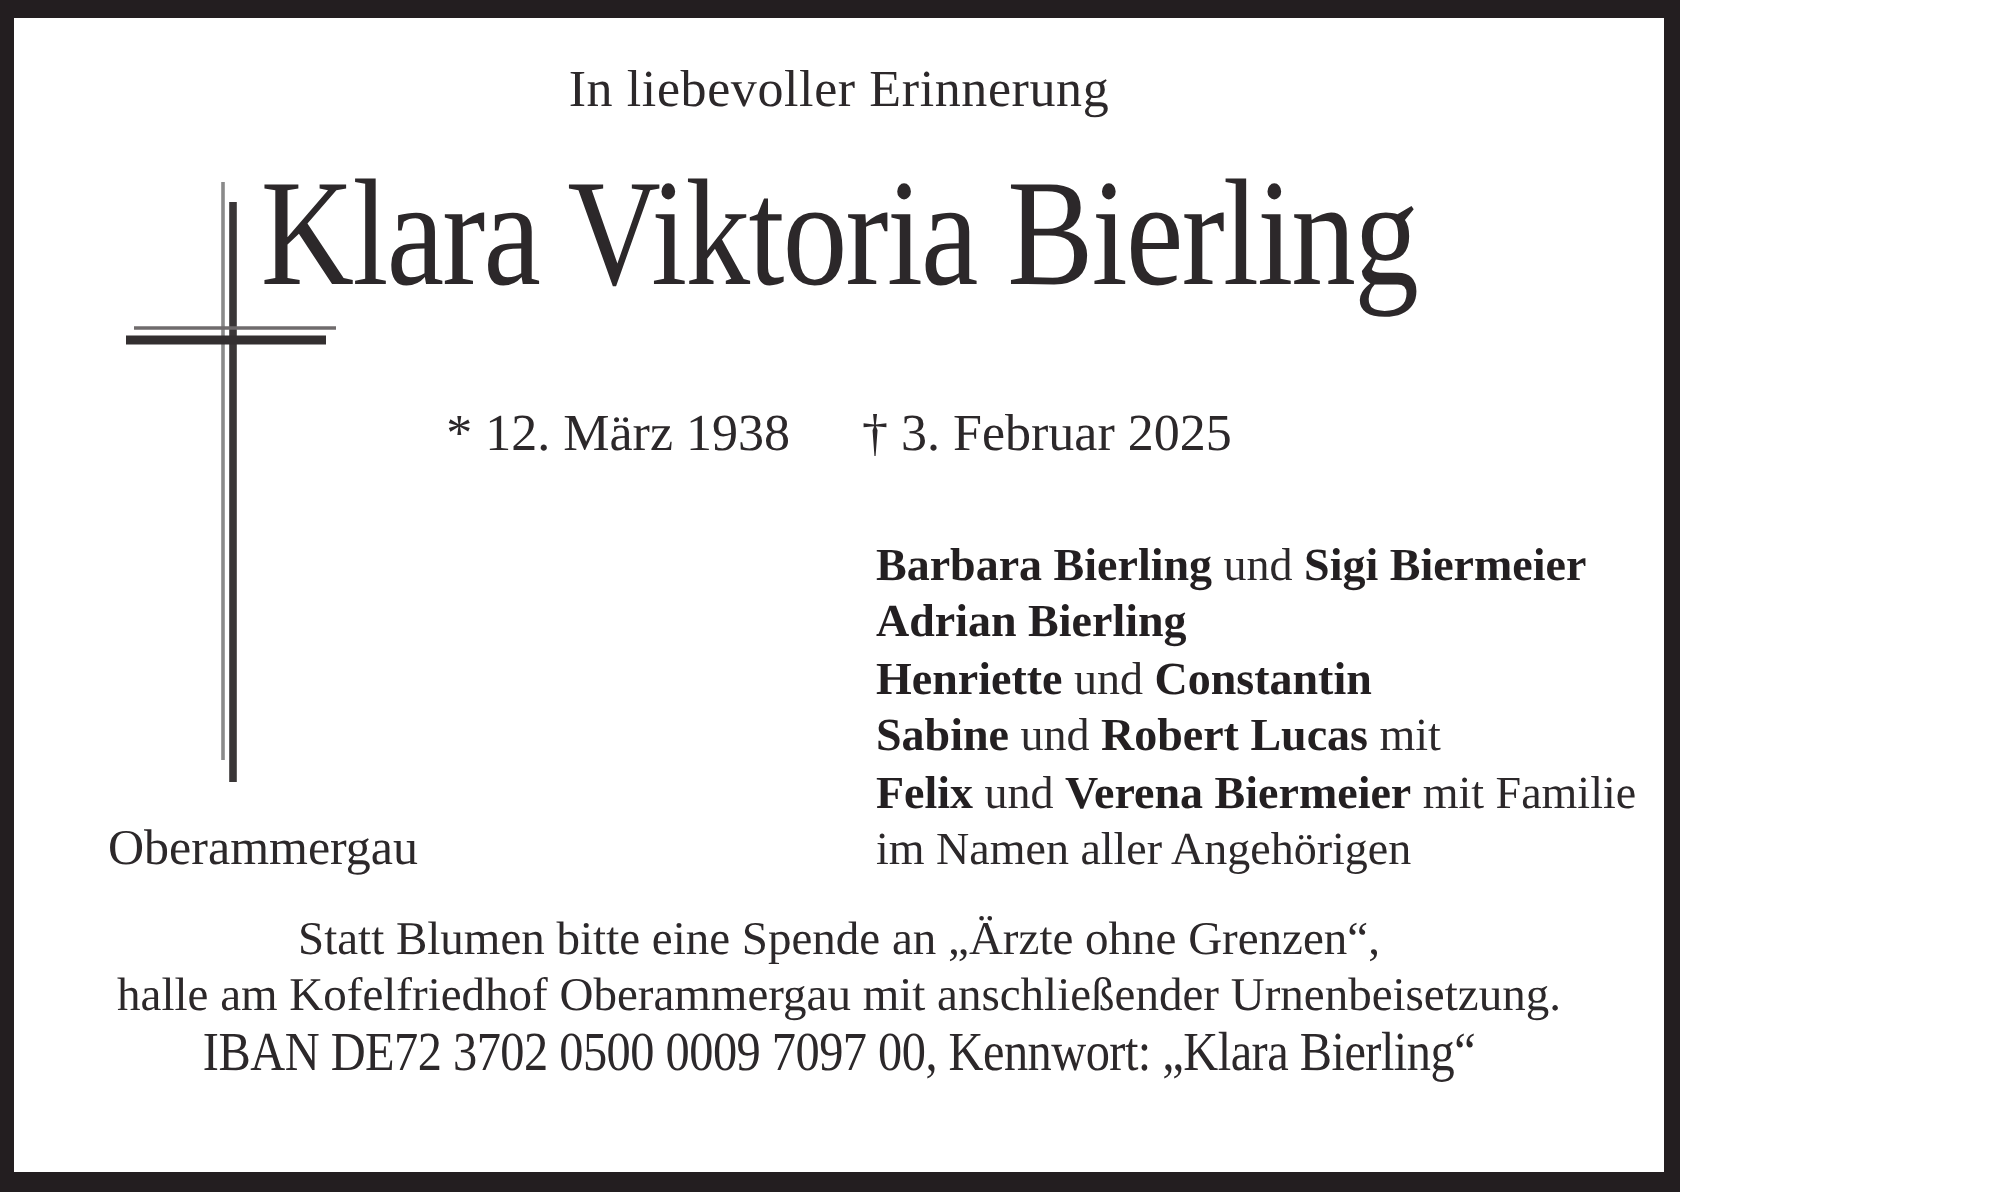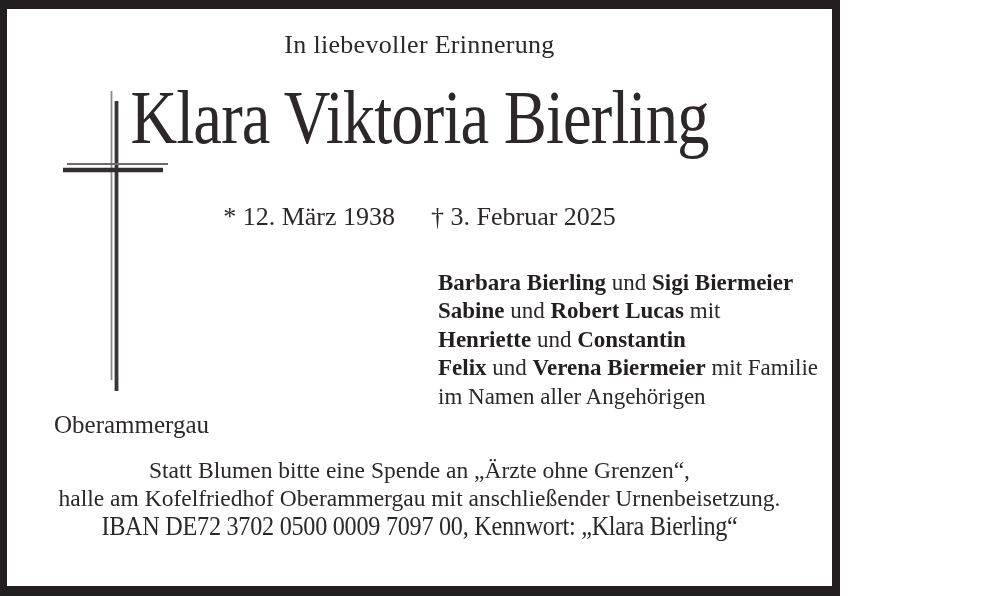--- a/index.html
+++ b/index.html
@@ -116,22 +116,23 @@
 
   <h1 class="center-line title">Klara Viktoria Bierling</h1>
 
 
   <div class="center-line dates">
     <span>* 12. März 1938</span><span class="gap"></span><span>† 3. Februar 2025</span>
   </div>
 
   <div class="mourners">
     <div class="m-line"><span class="b">Barbara Bierling</span><span> und </span><span class="b">Sigi Biermeier</span></div>
+    <div class="m-line"><span class="b">Adrian Bierling</span></div>
+    <div class="m-line"><span class="b">Henriette</span><span> und </span><span class="b">Constantin</span></div>
     <div class="m-line"><span class="b">Sabine</span><span> und </span><span class="b">Robert Lucas</span><span> mit</span></div>
-    <div class="m-line"><span class="b">Henriette</span><span> und </span><span class="b">Constantin</span></div>
     <div class="m-line"><span class="b">Felix</span><span> und </span><span class="b">Verena Biermeier</span><span> mit Familie</span></div>
     <div class="m-line">im Namen aller Angehörigen</div>
   </div>
 
   <div class="place">Oberammergau</div>
 
   <div class="announcement">
     <div class="a-line">Statt Blumen bitte eine Spende an „Ärzte ohne Grenzen“,</div>
     <div class="a-line">halle am Kofelfriedhof Oberammergau mit anschließender Urnenbeisetzung.</div>
     <div class="a-line condensed">IBAN DE72 3702 0500 0009 7097 00, Kennwort: „Klara Bierling“</div>

